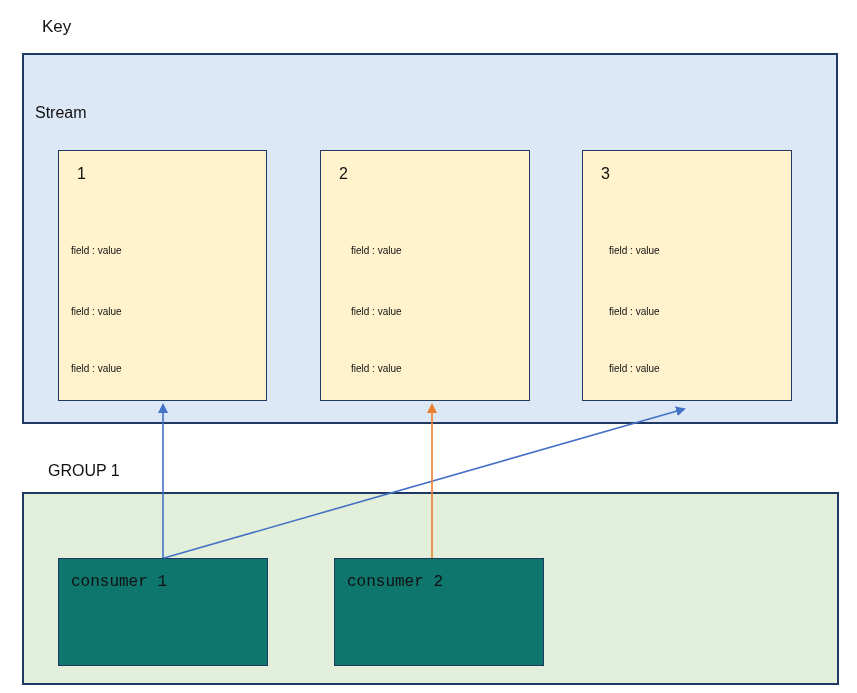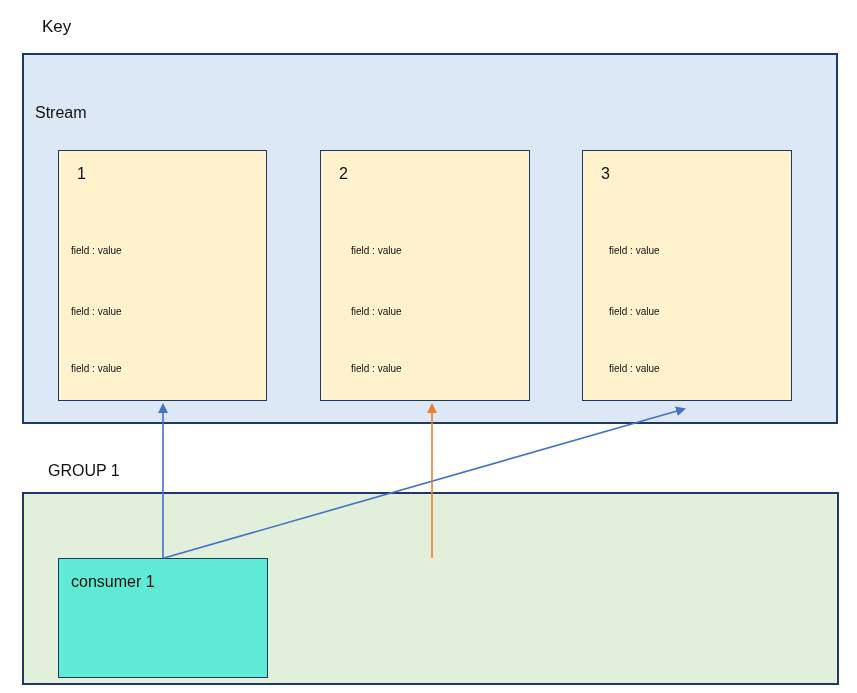--- a/index.html
+++ b/index.html
@@ -35,22 +35,22 @@
   .entry-id{position:absolute;left:18px;top:14px;font-size:16px;}
   .field{position:absolute;font-size:10px;line-height:20px;white-space:nowrap;}
   .entry-1 .field{left:12px;}
   .entry-2 .field{left:30px;}
   .entry-3 .field{left:26px;}
   .field:nth-of-type(2){top:90px;}
   .field:nth-of-type(3){top:151px;}
   .field:nth-of-type(4){top:208px;}
 
   .consumer{
-    position:absolute;top:558px;width:210px;height:120px;
-    background:#5eead4;border:1.5px solid #1f3864;box-sizing:border-box;
+    position:absolute;top:558px;width:210px;height:108px;
+    background:#0f766e;border:1.5px solid #1f3864;box-sizing:border-box;font-family:Liberation Mono, monospace;
   }
   .consumer-1{left:58px;}
   .consumer-2{left:334px;}
   .consumer-label{position:absolute;left:12px;top:14px;font-size:16px;white-space:nowrap;}
 
   .arrows{
     position:absolute;left:0;top:0;width:857px;height:693px;
     pointer-events:none;
   }
 </style>
@@ -85,20 +85,23 @@
     <div class="field">field : value</div>
   </div>
 
   <div class="label group-label">GROUP 1</div>
   <div class="group-box"></div>
 
   <div class="consumer consumer-1">
     <div class="consumer-label">consumer 1</div>
   </div>
 
+  <div class="consumer consumer-2">
+    <div class="consumer-label">consumer 2</div>
+  </div>
 
   <svg class="arrows" width="857" height="693" viewBox="0 0 857 693" xmlns="http://www.w3.org/2000/svg">
     <defs>
         <marker id="ah0" markerUnits="userSpaceOnUse" markerWidth="11" markerHeight="10" refX="8" refY="5" orient="auto">
           <path d="M0,0 L10,5 L0,10 Z" fill="#4472c4"></path>
         </marker>
         <marker id="ah1" markerUnits="userSpaceOnUse" markerWidth="11" markerHeight="10" refX="8" refY="5" orient="auto">
           <path d="M0,0 L10,5 L0,10 Z" fill="#4472c4"></path>
         </marker>
         <marker id="ah2" markerUnits="userSpaceOnUse" markerWidth="11" markerHeight="10" refX="8" refY="5" orient="auto">

